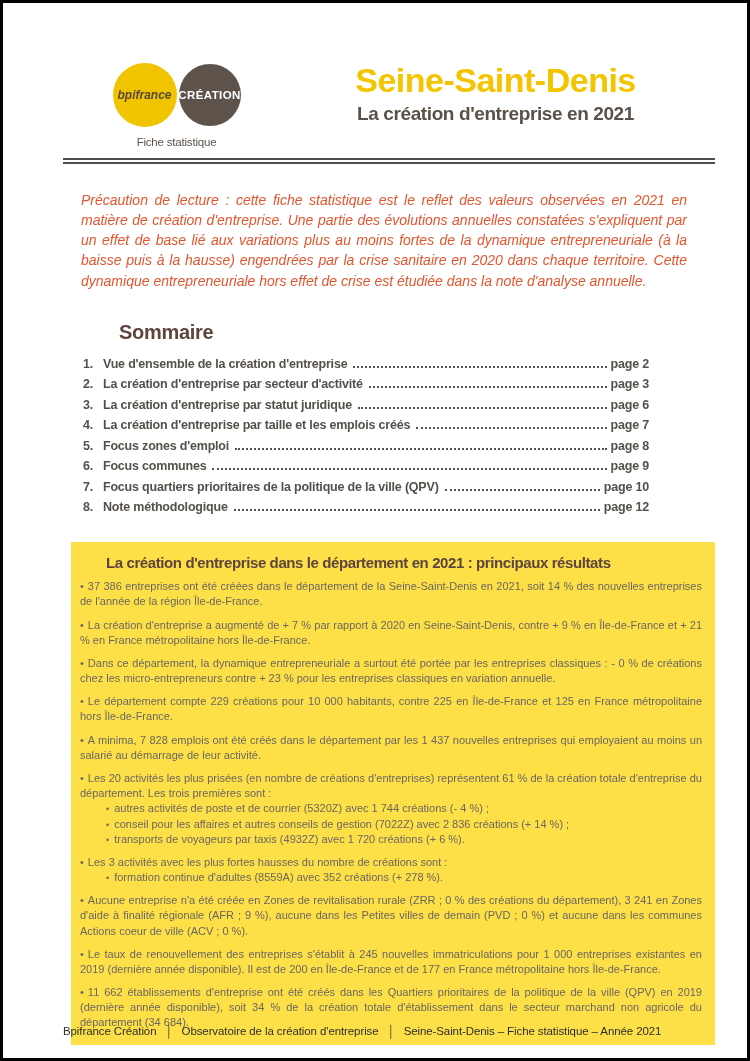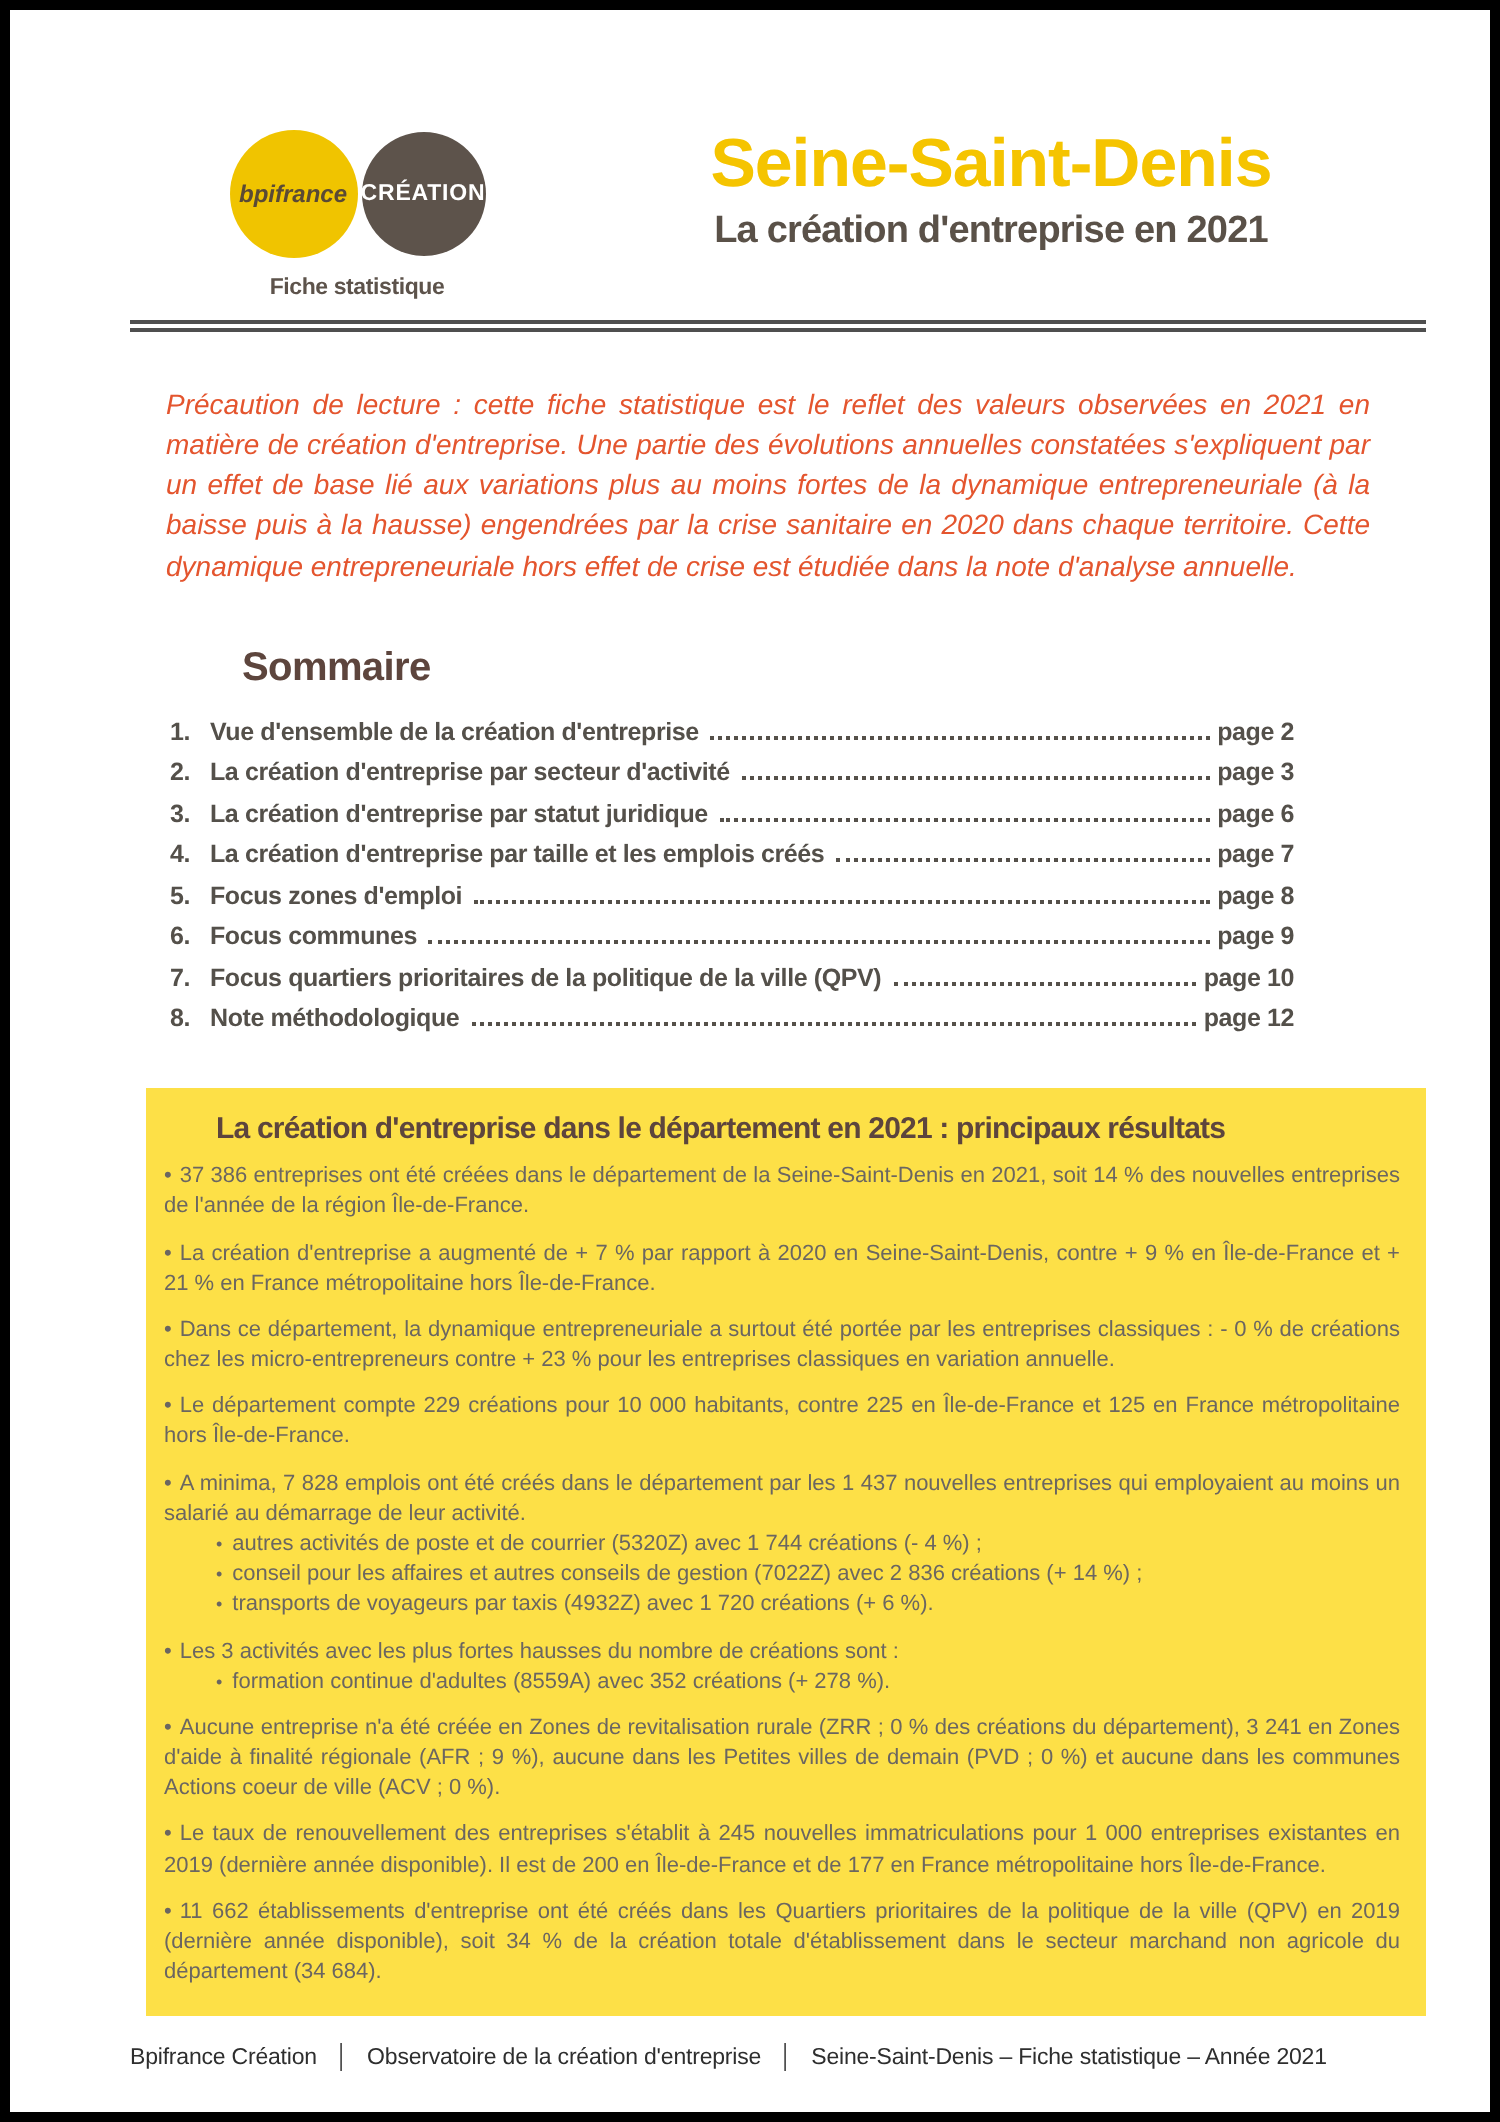--- a/index.html
+++ b/index.html
@@ -1,35 +1,35 @@
 <!DOCTYPE html>
 <html><head>
 <meta charset="utf-8">
 <style>
   * { margin:0; padding:0; box-sizing:border-box; }
   html,body { background:#fff; }
   .page {
     width:750px; height:1061px; overflow:hidden; position:relative;
-    background:#ffffff; border:5px solid #000000;
+    background:#ffffff; border:3px solid #000000;
     font-family:"Liberation Sans", sans-serif; color:#6b6661;
   }
   
   .header { display:flex; padding:60px 30px 0 66px; }
   .logos { width:215px; flex:0 0 auto; text-align:center; }
   .logo-circles { display:flex; justify-content:center; align-items:center; }
   .circle { border-radius:50%; display:flex; align-items:center; justify-content:center; }
   .circle-yellow {
     width:64px; height:64px; background:#f0c400; color:#5a4a35;
     font-weight:bold; font-style:italic; font-size:12px; z-index:1;
   }
   .circle-taupe {
     width:62px; height:62px; background:#5d534b; color:#ffffff;
     font-weight:bold; font-size:11.5px; letter-spacing:.4px; margin-left:2px;
   }
-  .logo-tagline { margin-top:9px; font-weight:bold; font-size:11.5px; color:#5d534b; letter-spacing:-0.2px; }
+  .logo-tagline { margin-top:9px; font-weight:normal; font-size:11.5px; color:#5d534b; letter-spacing:-0.2px; }
   .titleblock { flex:1; text-align:center; padding-right:10px; }
   .page-title {
     font-size:34px; font-weight:bold; color:#f5c400;
     letter-spacing:-0.5px; line-height:1.05;
   }
   .page-subtitle {
     margin-top:4px; font-size:19px; font-weight:bold; color:#5a5148;
     letter-spacing:-0.4px; line-height:1.18;
   }
   
@@ -166,20 +166,21 @@
 
   <div class="results-box">
     <div class="results-title">La création d'entreprise dans le département en 2021 : principaux résultats</div>
 
     <p class="bullet"><span class="blt">•</span><span>37 386 entreprises ont été créées dans le département de la Seine-Saint-Denis en 2021, soit 14 % des nouvelles entreprises de l'année de la région Île-de-France.</span></p>
     <p class="bullet"><span class="blt">•</span><span>La création d'entreprise a augmenté de + 7 % par rapport à 2020 en Seine-Saint-Denis, contre + 9 % en Île-de-France et + 21 % en France métropolitaine hors Île-de-France.</span></p>
     <p class="bullet"><span class="blt">•</span><span>Dans ce département, la dynamique entrepreneuriale a surtout été portée par les entreprises classiques : - 0 % de créations chez les micro-entrepreneurs contre + 23 % pour les entreprises classiques en variation annuelle.</span></p>
     <p class="bullet"><span class="blt">•</span><span>Le département compte 229 créations pour 10 000 habitants, contre 225 en Île-de-France et 125 en France métropolitaine hors Île-de-France.</span></p>
     <p class="bullet"><span class="blt">•</span><span>A minima, 7 828 emplois ont été créés dans le département par les 1 437 nouvelles entreprises qui employaient au moins un salarié au démarrage de leur activité.</span></p>
 
+    <p class="bullet"><span class="blt">•</span><span>Les 20 activités les plus prisées (en nombre de créations d'entreprises) représentent 61 % de la création totale d'entreprise du département. Les trois premières sont :</span></p>
     <div class="sublist">
       <p class="subitem"><span class="blt">•</span><span>autres activités de poste et de courrier (5320Z) avec 1 744 créations (- 4 %) ;</span></p>
       <p class="subitem"><span class="blt">•</span><span>conseil pour les affaires et autres conseils de gestion (7022Z) avec 2 836 créations (+ 14 %) ;</span></p>
       <p class="subitem"><span class="blt">•</span><span>transports de voyageurs par taxis (4932Z) avec 1 720 créations (+ 6 %).</span></p>
     </div>
 
     <p class="bullet"><span class="blt">•</span><span>Les 3 activités avec les plus fortes hausses du nombre de créations sont :</span></p>
     <div class="sublist">
       <p class="subitem"><span class="blt">•</span><span>formation continue d'adultes (8559A) avec 352 créations (+ 278 %).</span></p>
     </div>

